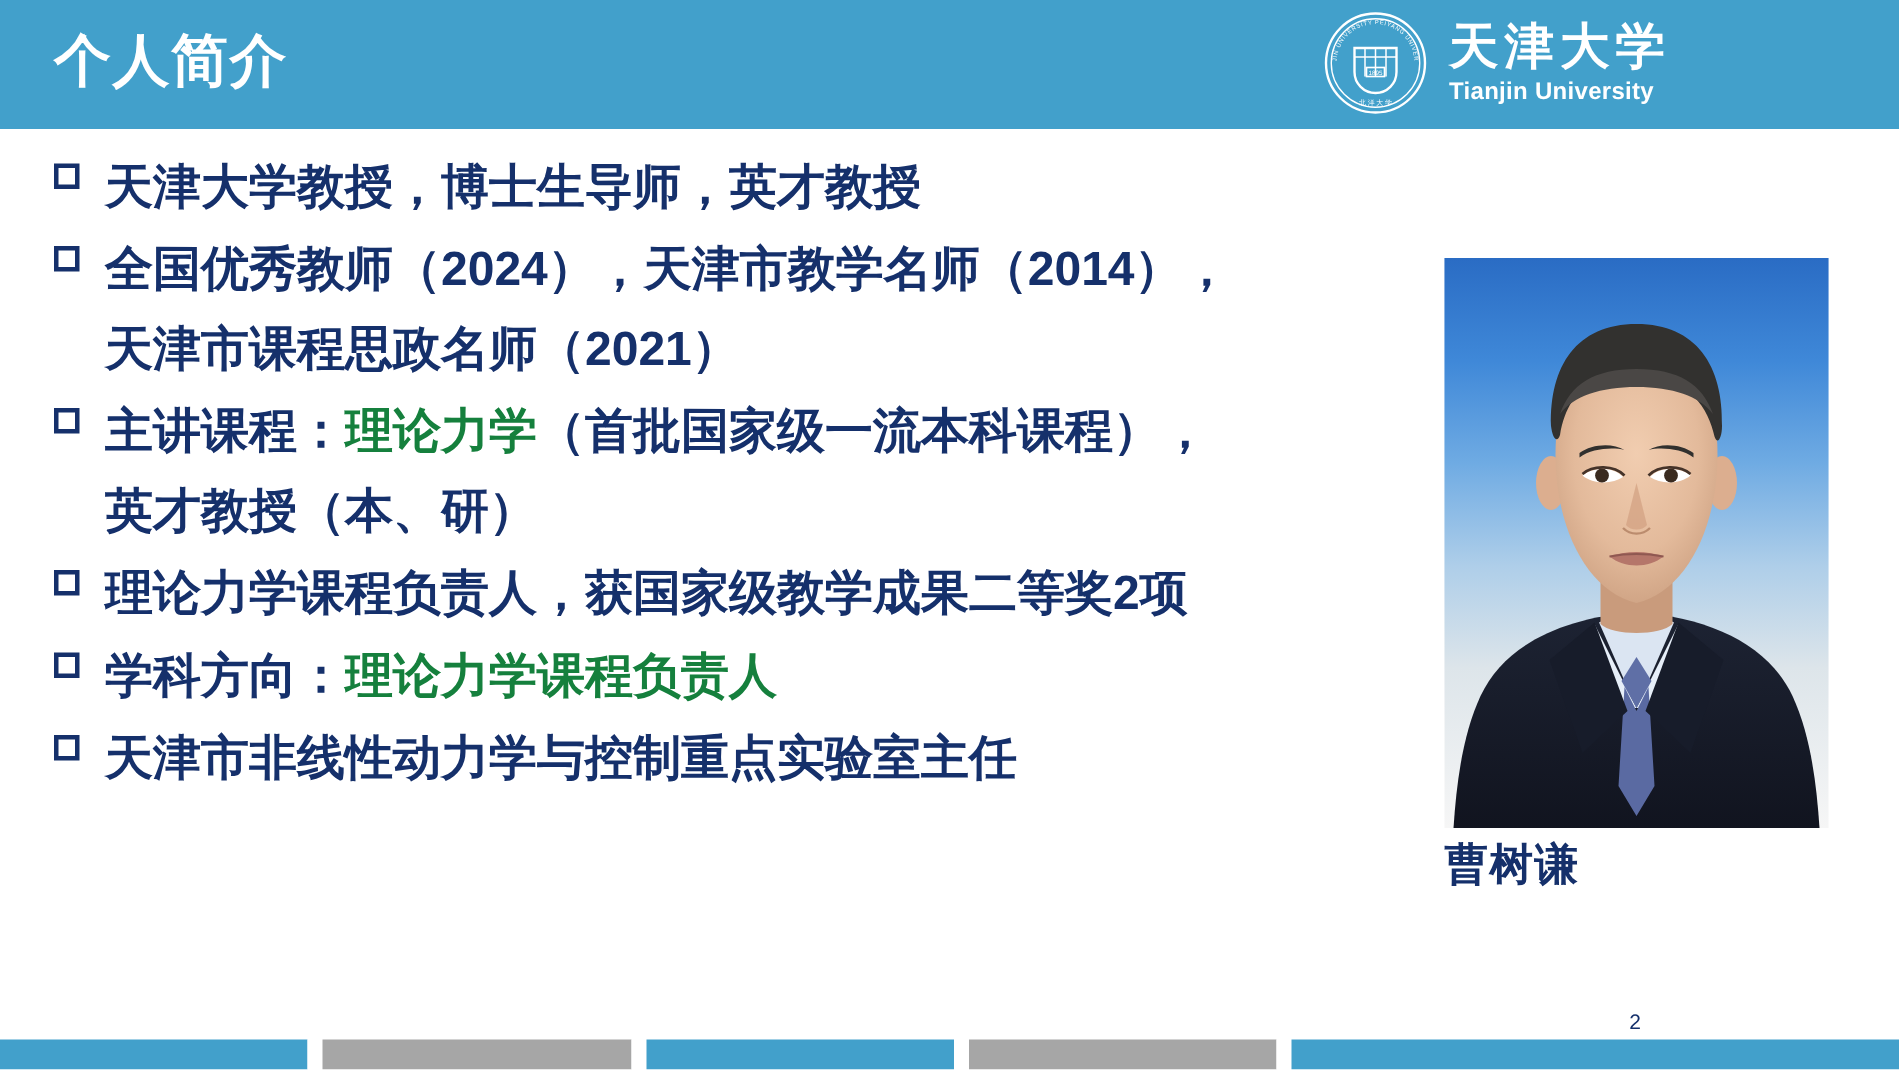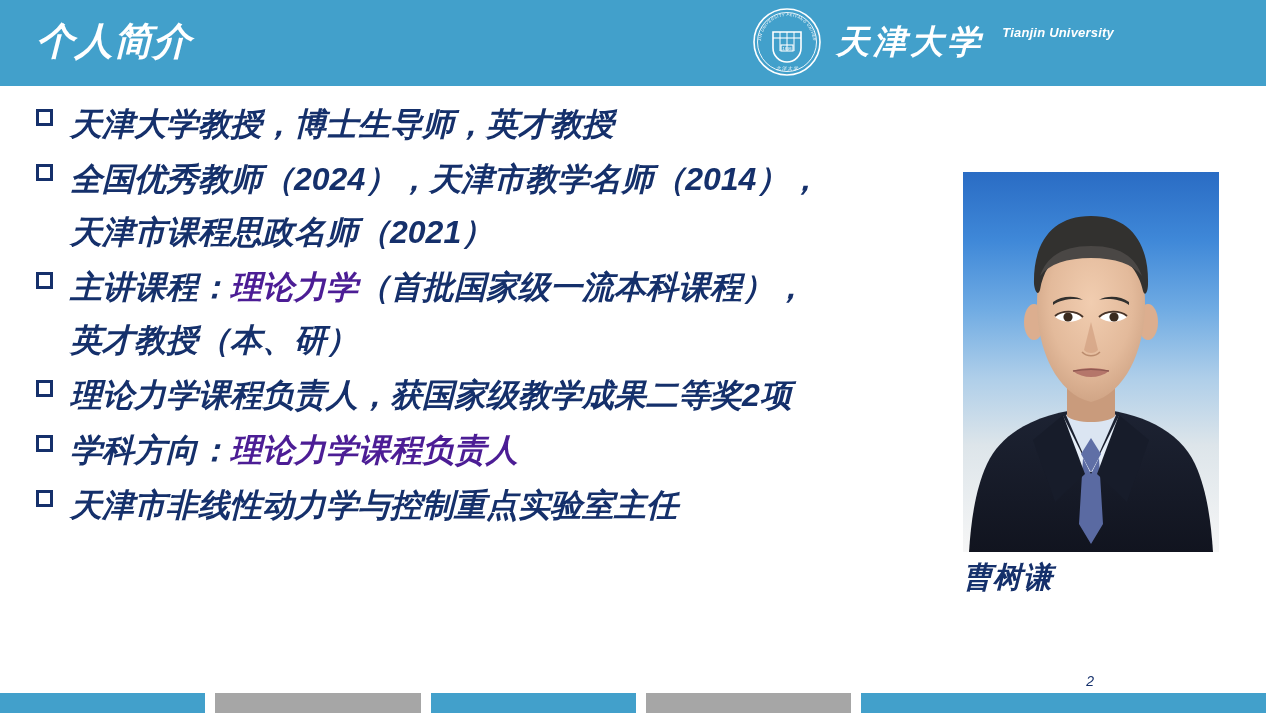--- a/index.html
+++ b/index.html
@@ -11,21 +11,20 @@
     width: 1266px;
     height: 713px;
     overflow: hidden;
     font-family: "Liberation Sans", "DejaVu Sans", sans-serif;
   }
   .slide {
     position: relative;
     width: 1132px;
     height: 713px;
     background: #ffffff;
-    font-style: italic;
   }
 
   
   .header-bar {
     position: absolute;
     left: 0;
     top: 0;
     width: 1266px;
     height: 86px;
     background: #42A0CB;
@@ -51,36 +50,36 @@
     align-items: center;
     gap: 14px;
   }
   .logo-seal {
     width: 70px;
     height: 70px;
     flex: 0 0 auto;
   }
   .logo-text-block {
     display: flex;
-    flex-direction: row;
+    flex-direction: column;
     align-items: flex-start;
     justify-content: center;
-    gap: 18px;
+    gap: 1px;
   }
   .logo-cn {
     font-size: 33px;
     font-weight: bold;
     color: #ffffff;
     letter-spacing: 4px;
     line-height: 38px;
     font-family: "Liberation Serif", "DejaVu Serif", serif;
     white-space: nowrap;
   }
   .logo-en {
-    font-size: 13px;
+    font-size: 16px;
     font-weight: bold;
     color: #ffffff;
     letter-spacing: 0.2px;
     line-height: 19px;
     white-space: nowrap;
   }
 
   
   .body-area {
     position: absolute;
@@ -110,21 +109,21 @@
   .bullet-text {
     flex: 1 1 auto;
     font-size: 32px;
     font-weight: bold;
     color: #15306B;
     line-height: 53px;
     letter-spacing: 0px;
     font-family: "Liberation Sans", "DejaVu Sans", sans-serif;
   }
   .bullet-text .hl {
-    color: #4c1d95;
+    color: #15803d;
   }
   .bullet-text .l2 {
     display: block;
   }
 
   
   .photo-frame {
     position: absolute;
     left: 963px;
     top: 172px;

